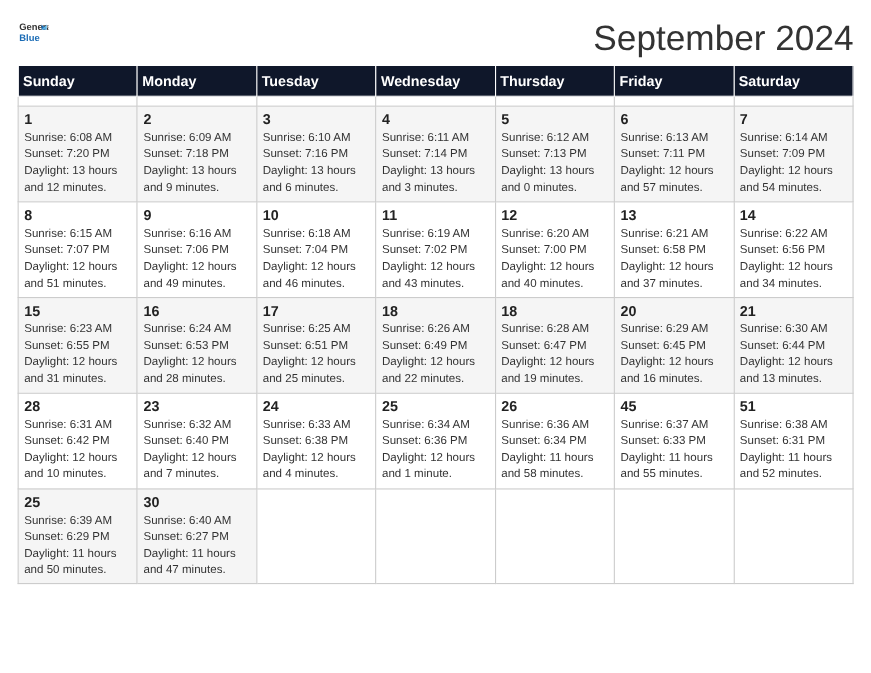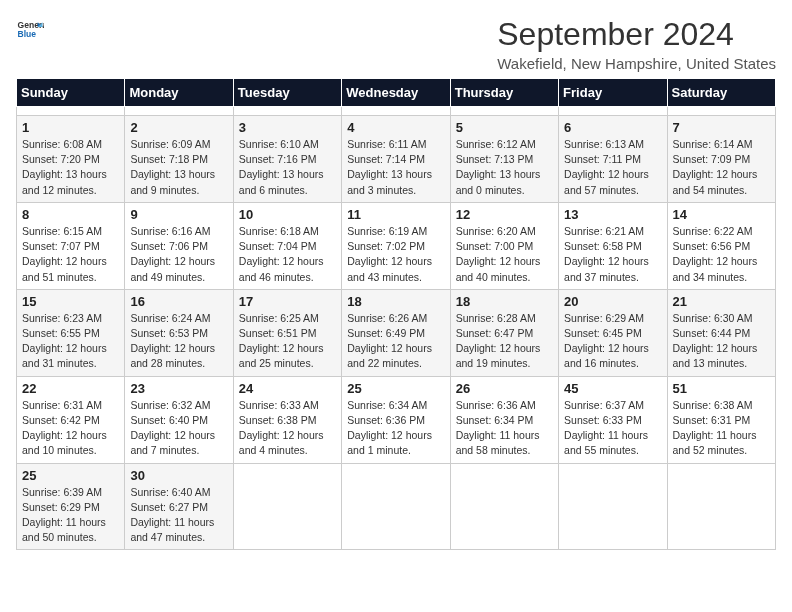--- a/index.html
+++ b/index.html
@@ -84,21 +84,20 @@
     <svg class="logo-icon" viewBox="0 0 36 36">
       <rect width="36" height="36" rx="4" fill="white"></rect>
       <text x="2" y="15" font-size="11" font-weight="bold" fill="#333" font-family="Arial">General</text>
       <text x="2" y="27" font-size="11" font-weight="bold" fill="#1a6bb5" font-family="Arial">Blue</text>
       <polygon points="28,8 34,14 28,14" fill="#1a6bb5"></polygon>
       <polygon points="28,14 34,14 34,8" fill="#5aafe0"></polygon>
     </svg>
   </div>
   <div class="title-area">
     <div class="month-title">September 2024</div>
-    <div class="location">Wakefield, New Hampshire, United States</div>
   </div>
 </div>
 
 <table>
   <thead>
     <tr>
       <th>Sunday</th>
       <th>Monday</th>
       <th>Tuesday</th>
       <th>Wednesday</th>
@@ -202,21 +201,21 @@
           <div class="day-num">20</div>
           <div class="day-info">Sunrise: 6:29 AM<br>Sunset: 6:45 PM<br>Daylight: 12 hours and 16 minutes.</div>
         </td>
         <td>
           <div class="day-num">21</div>
           <div class="day-info">Sunrise: 6:30 AM<br>Sunset: 6:44 PM<br>Daylight: 12 hours and 13 minutes.</div>
         </td>
       </tr>
       <tr>
         <td>
-          <div class="day-num">22</div>
+          <div class="day-num">28</div>
           <div class="day-info">Sunrise: 6:31 AM<br>Sunset: 6:42 PM<br>Daylight: 12 hours and 10 minutes.</div>
         </td>
         <td>
           <div class="day-num">23</div>
           <div class="day-info">Sunrise: 6:32 AM<br>Sunset: 6:40 PM<br>Daylight: 12 hours and 7 minutes.</div>
         </td>
         <td>
           <div class="day-num">24</div>
           <div class="day-info">Sunrise: 6:33 AM<br>Sunset: 6:38 PM<br>Daylight: 12 hours and 4 minutes.</div>
         </td>

